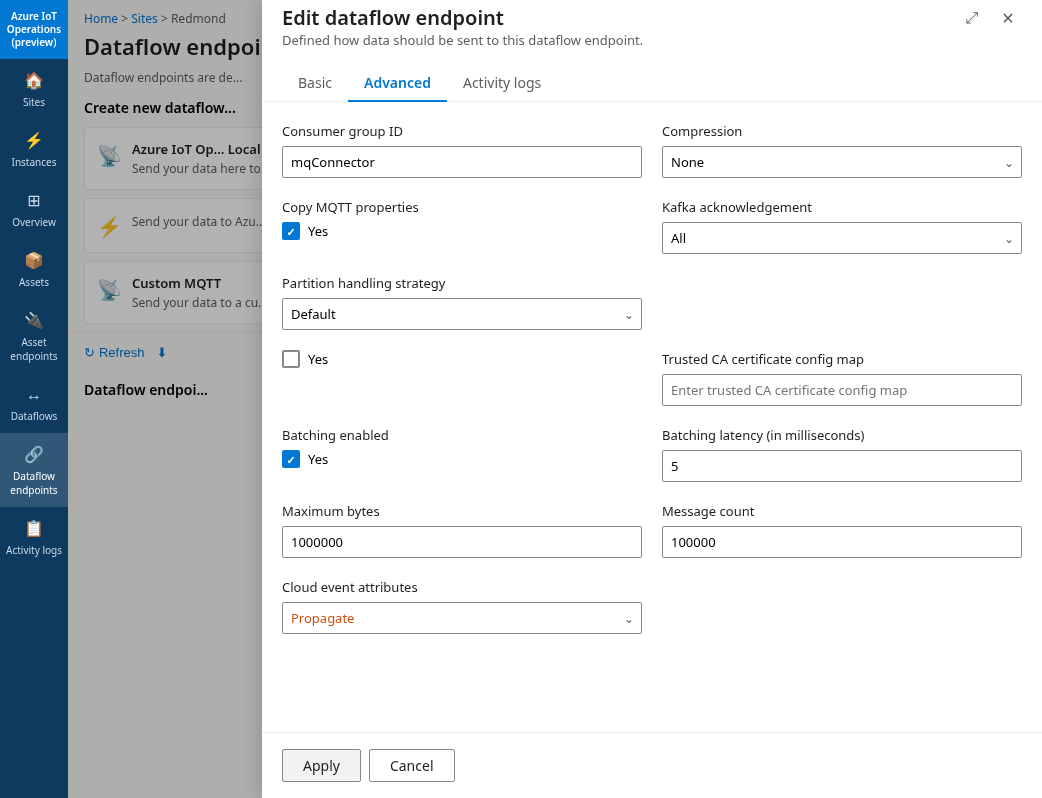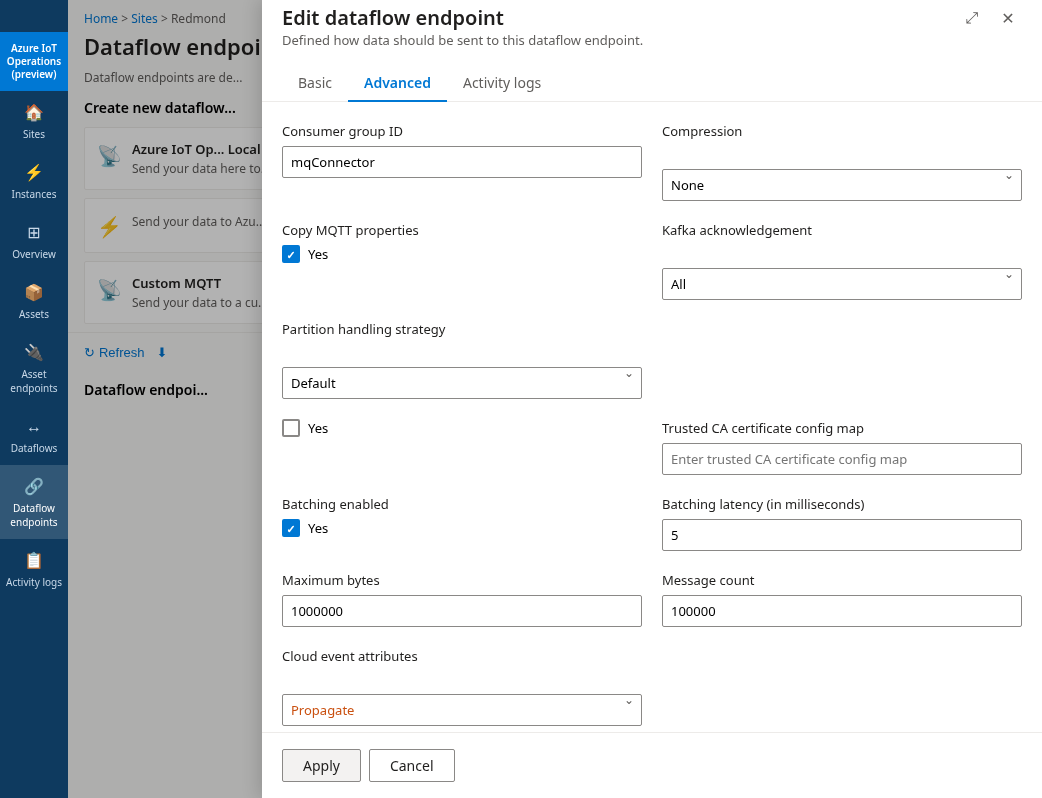--- a/index.html
+++ b/index.html
@@ -22,21 +22,20 @@
       padding: 10px 6px;
       color: white;
       font-size: 10px;
       font-weight: 600;
       text-align: center;
       line-height: 1.3;
       min-height: 48px;
       display: flex;
       align-items: center;
       justify-content: center;
-      margin-top: 32px;
     }
     .sidebar-item {
       width: 100%;
       display: flex;
       flex-direction: column;
       align-items: center;
       padding: 10px 4px;
       color: #c8d8e8;
       cursor: pointer;
       font-size: 10px;
@@ -226,21 +225,20 @@
       border: 1px solid #8a8886;
       border-radius: 2px;
       padding: 0 32px 0 8px;
       font-size: 13px;
       appearance: none;
       background: white;
       width: 100%;
       cursor: pointer;
       font-family: inherit;
       outline: none;
-      margin-top: 23px;
     }
     .select-chevron {
       position: absolute;
       right: 8px;
       top: 50%;
       transform: translateY(-50%);
       pointer-events: none;
       color: #605e5c;
       font-size: 12px;
     }

